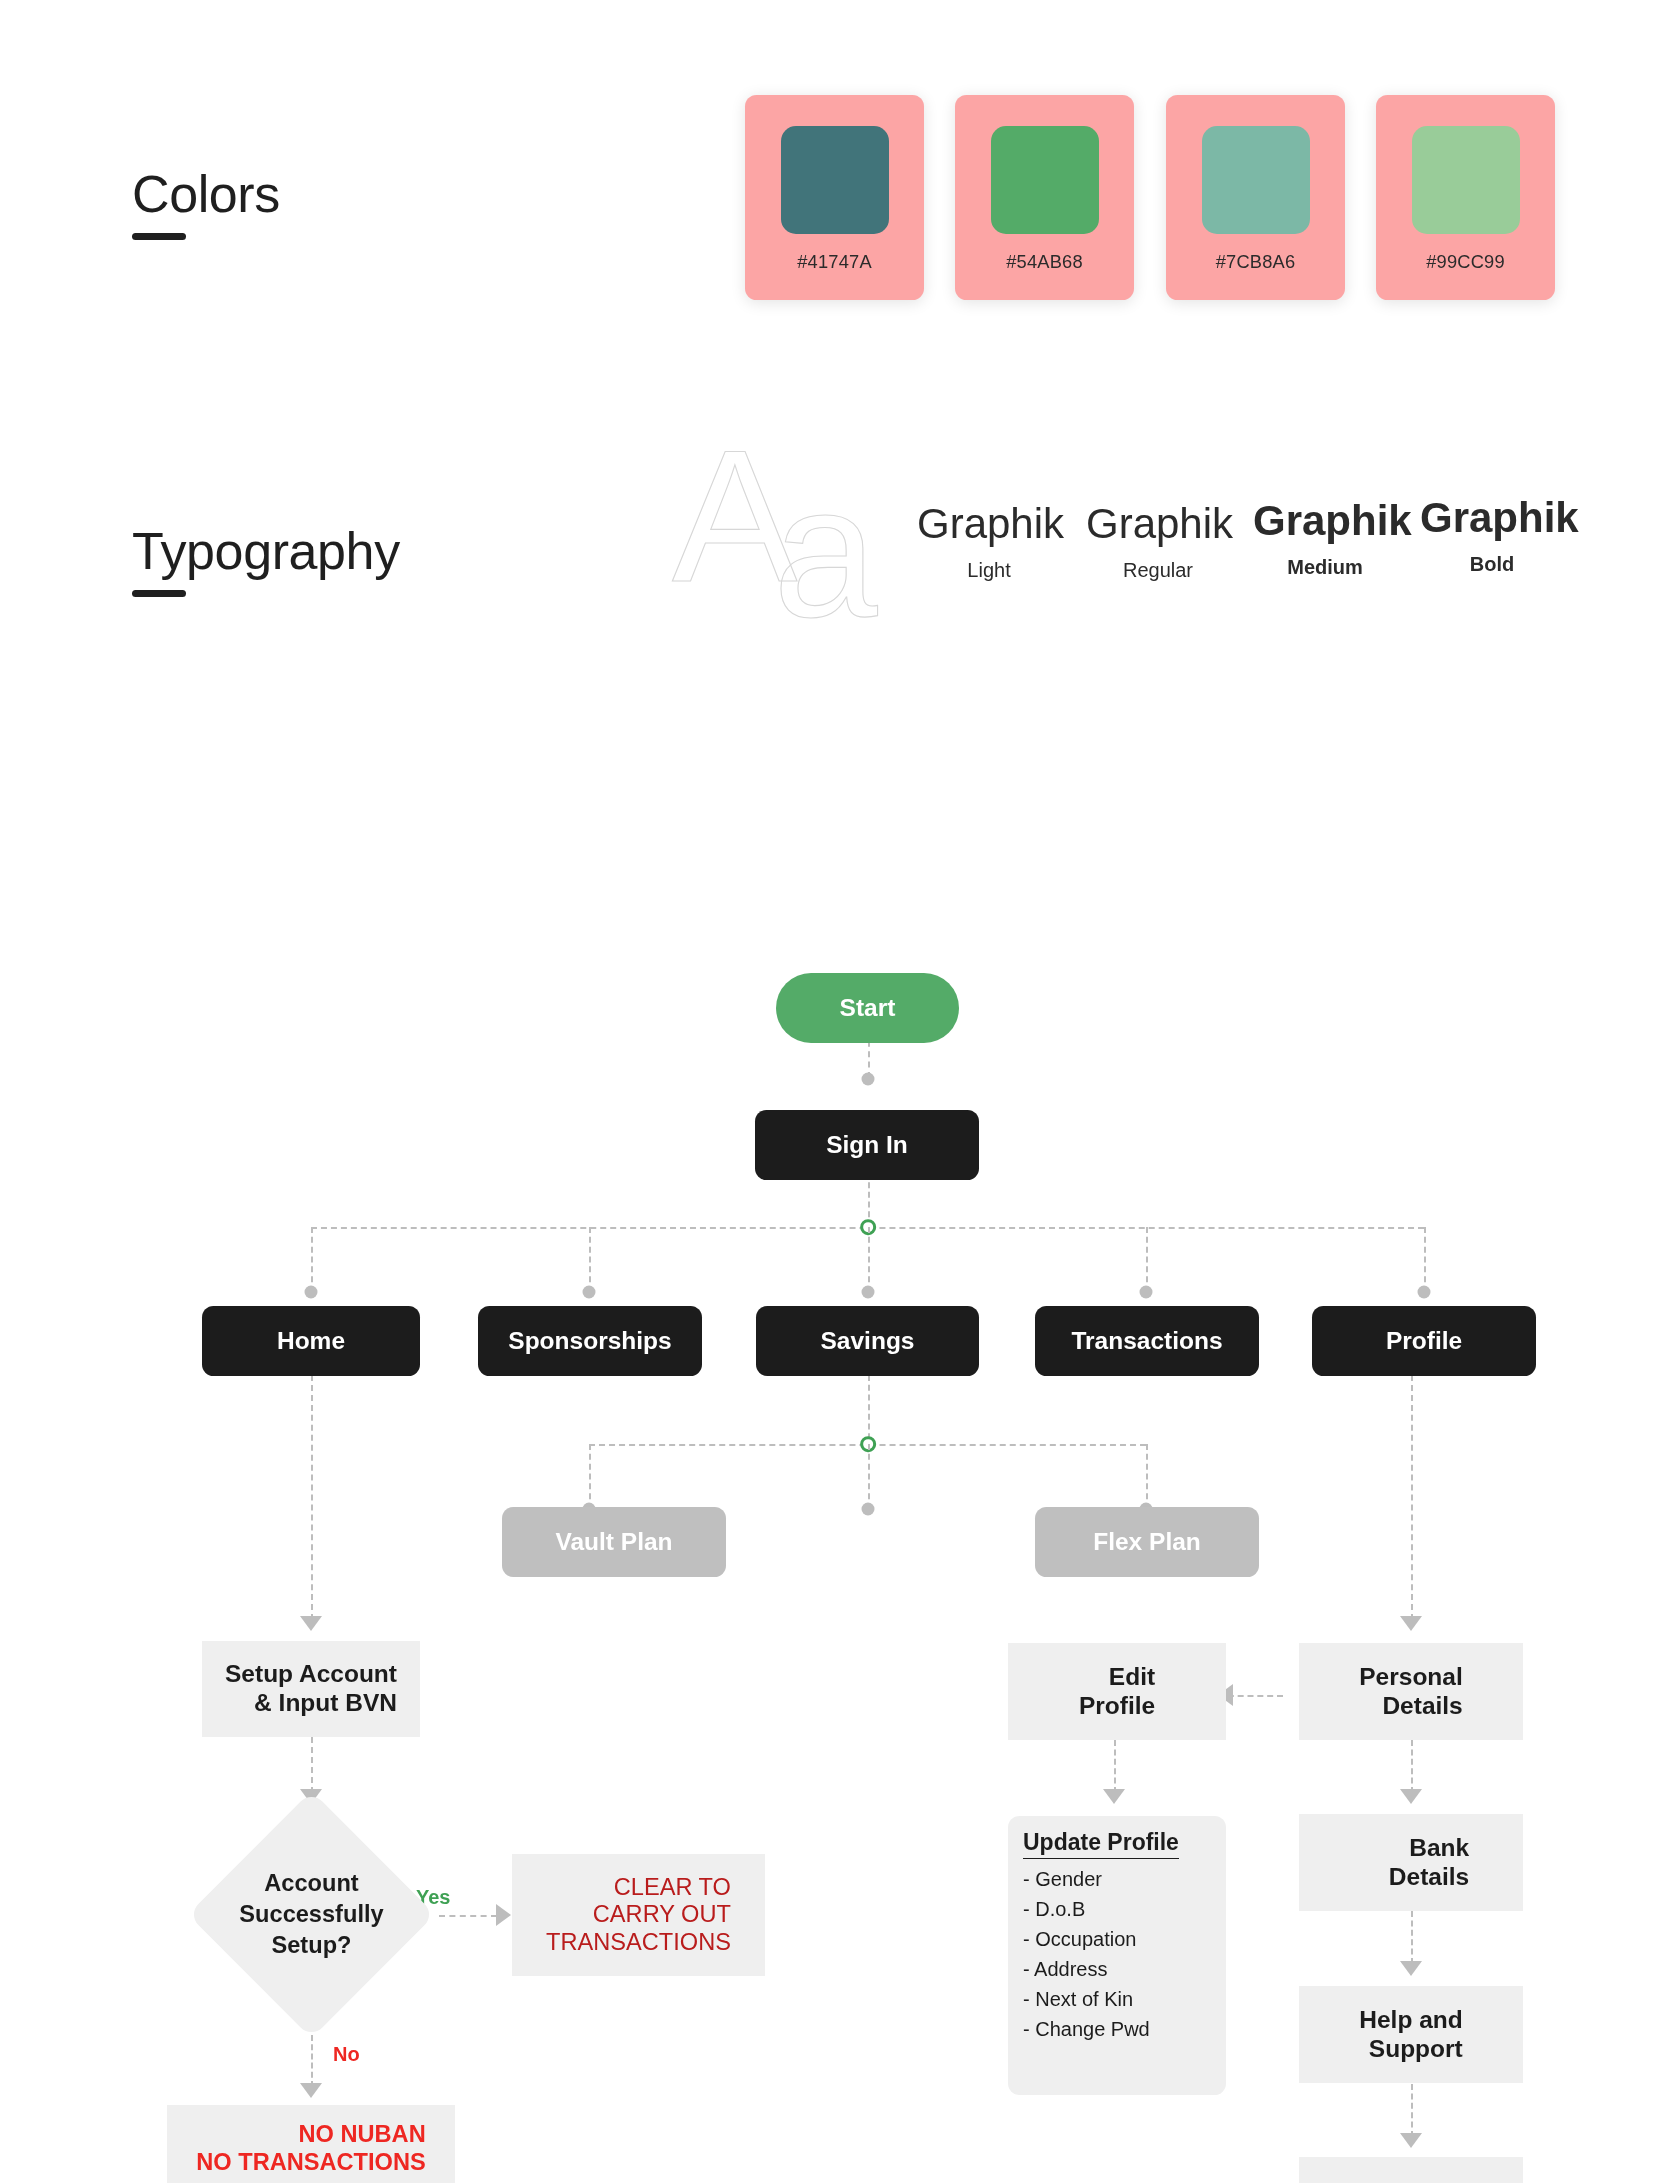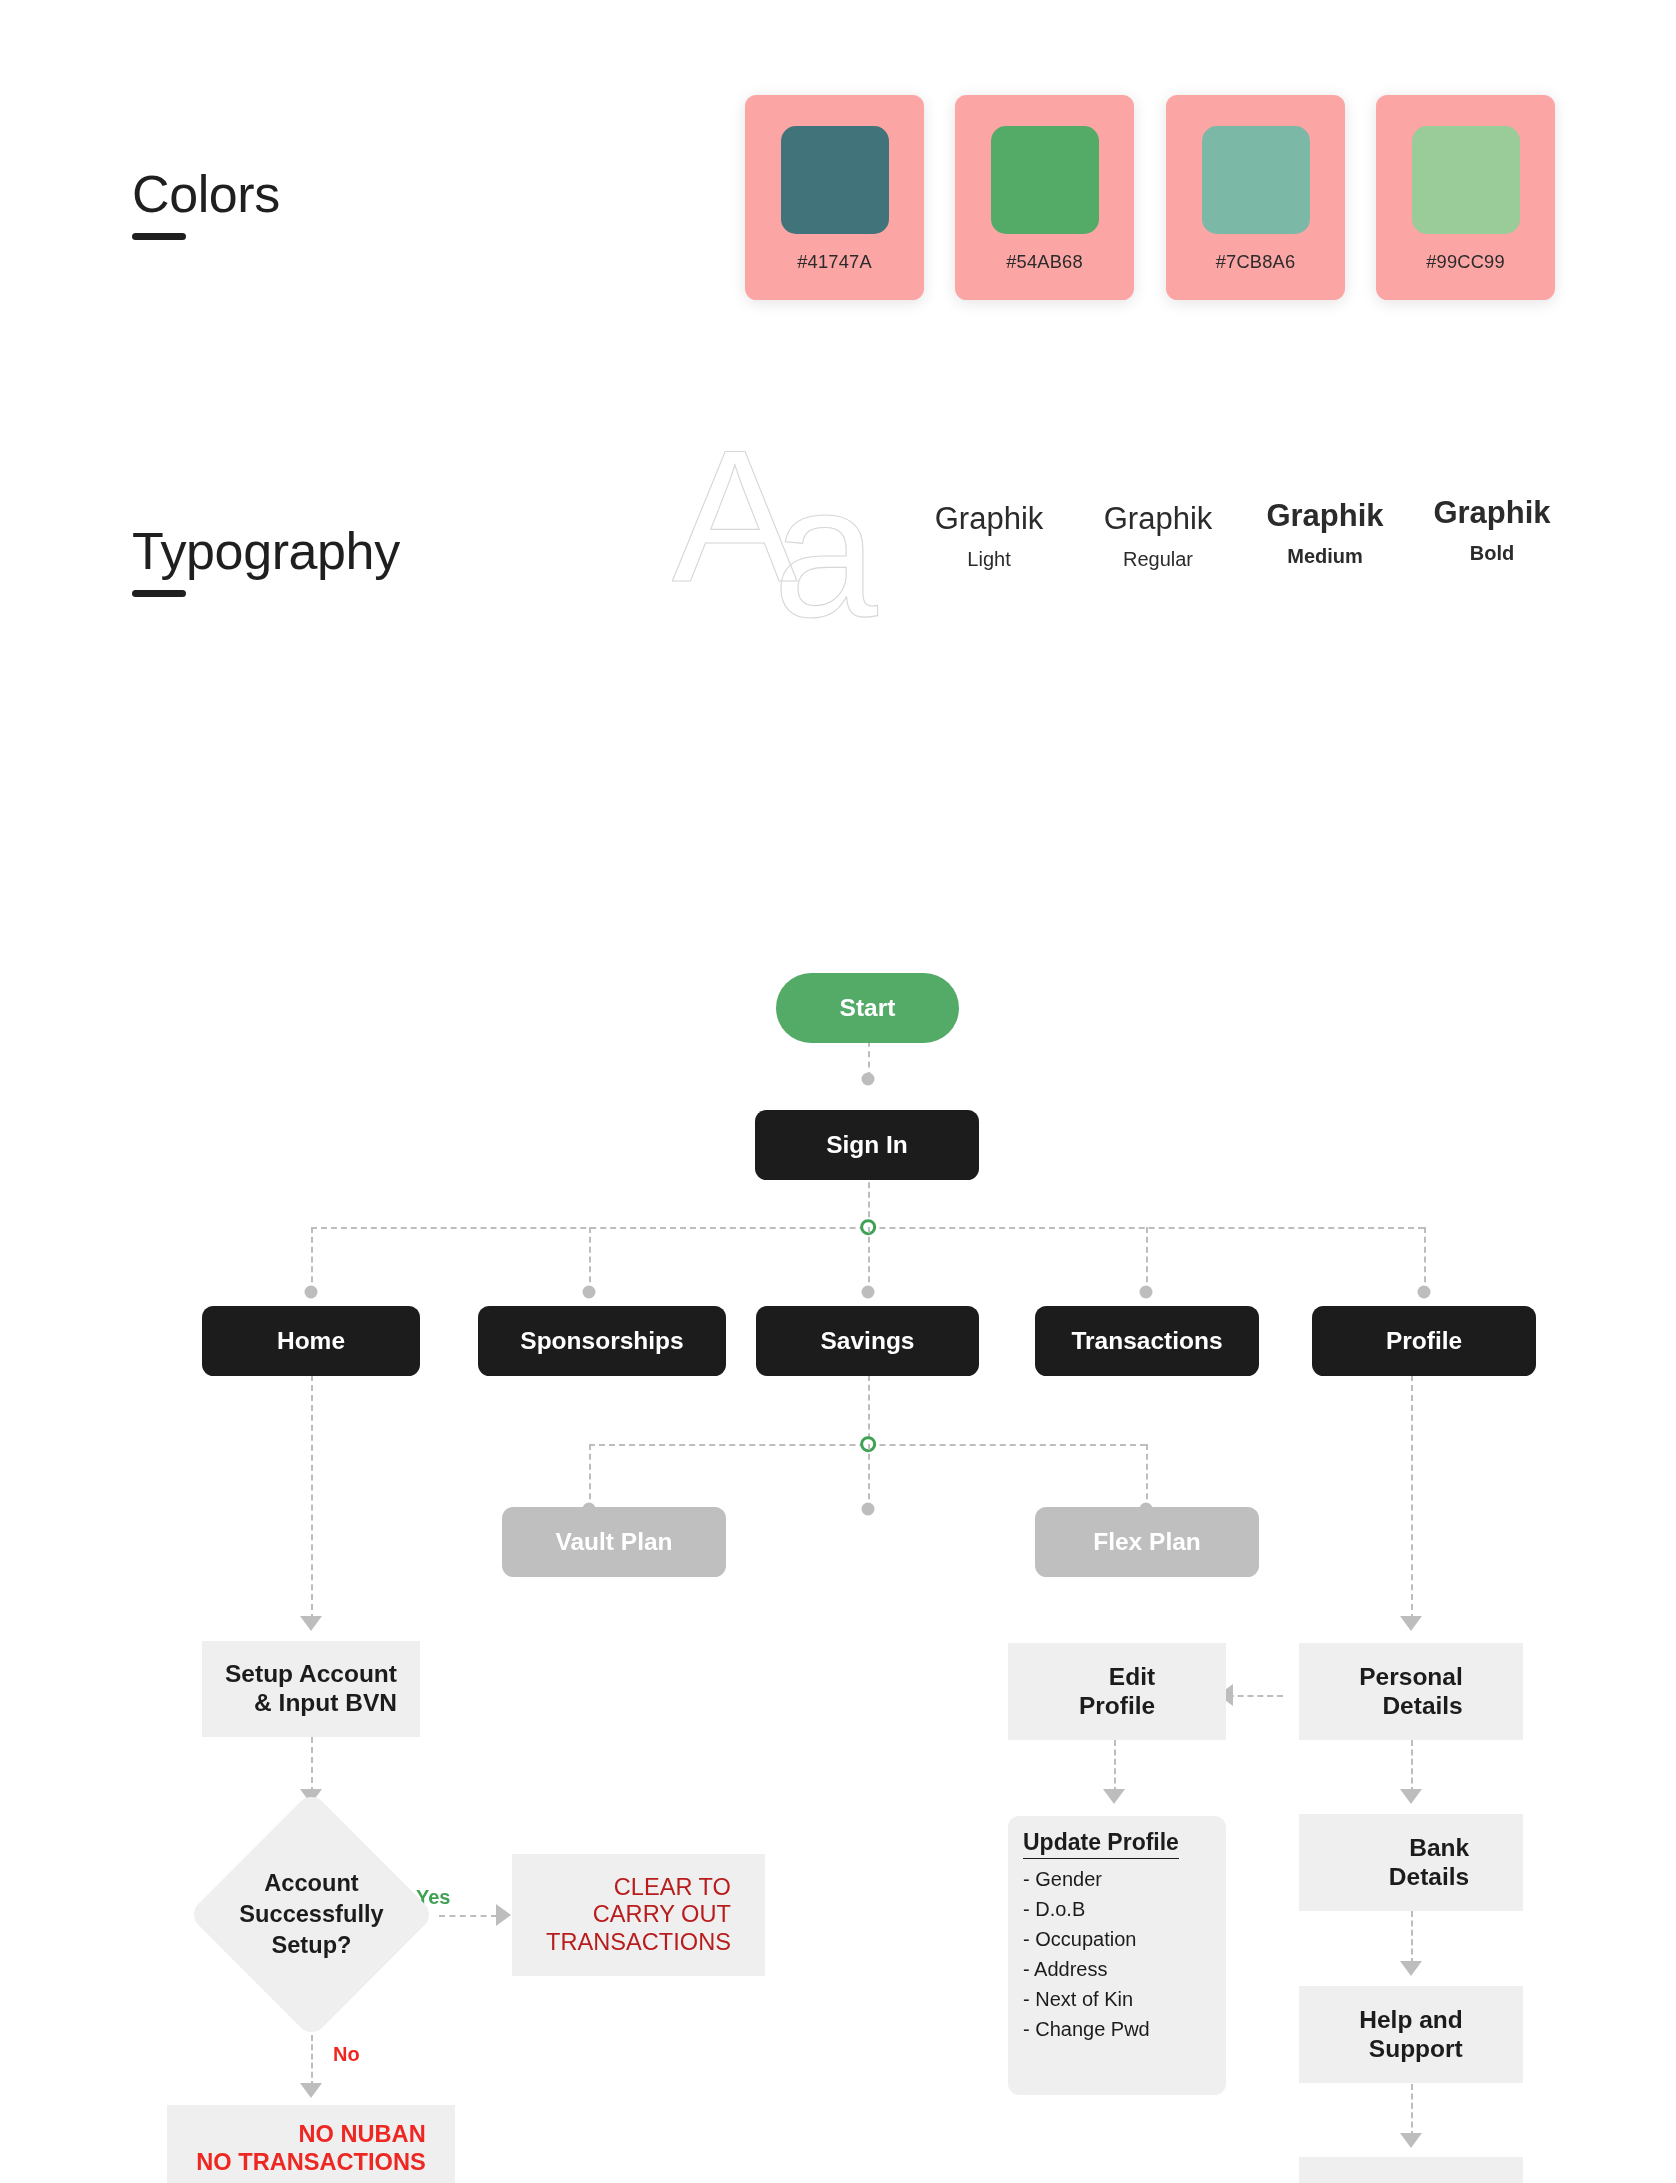--- a/index.html
+++ b/index.html
@@ -41,21 +41,21 @@
   
   .aa-wrap{position:absolute;left:672px;top:445px;width:306px;height:183px;}
   .aa-glyph{
     position:absolute;font-weight:400;color:transparent;
     -webkit-text-stroke:1.1px #d7d7d7;
     line-height:1;
   }
   .aa-A{left:0;top:-23px;font-size:188px;}
   .aa-a{left:101px;top:12.2px;font-size:188px;}
   .type-col{position:absolute;text-align:center;width:144px;}
-  .type-name{font-size:31px;color:#2b2b2b;line-height:1;white-space:nowrap;}
+  .type-name{font-size:42px;color:#2b2b2b;line-height:1;white-space:nowrap;}
   .type-weight{margin-top:15px;font-size:20px;color:#2b2b2b;line-height:1;white-space:nowrap;}
   .w-light{font-weight:300;}
   .w-regular{font-weight:400;}
   .w-medium{font-weight:600;}
   .w-bold{font-weight:700;}
 
   
   .flow-title{position:absolute;left:0;right:0;top:813px;text-align:center;}
   .flow-title .ftext{font-size:52px;font-weight:400;color:#1f1f1f;line-height:1.05;letter-spacing:-0.4px;}
   .flow-title .frule{margin:11.4px auto 0;width:54px;height:7.4px;background:#1f1f1f;border-radius:3.9px;}
@@ -266,21 +266,21 @@
     <span class="label">Start</span>
   </div>
 
   <div class="node node-dark" style="left:755px;top:1110px;width:224px;height:70px;">
     <span class="label">Sign In</span>
   </div>
 
   <div class="node node-dark" style="left:202px;top:1306px;width:218px;height:70px;">
     <span class="label">Home</span>
   </div>
-  <div class="node node-dark" style="left:478px;top:1306px;width:248px;height:70px;">
+  <div class="node node-dark" style="left:478px;top:1306px;width:224px;height:70px;">
     <span class="label">Sponsorships</span>
   </div>
   <div class="node node-dark" style="left:756px;top:1306px;width:223px;height:70px;">
     <span class="label">Savings</span>
   </div>
   <div class="node node-dark" style="left:1035px;top:1306px;width:224px;height:70px;">
     <span class="label">Transactions</span>
   </div>
   <div class="node node-dark" style="left:1312px;top:1306px;width:224px;height:70px;">
     <span class="label">Profile</span>

